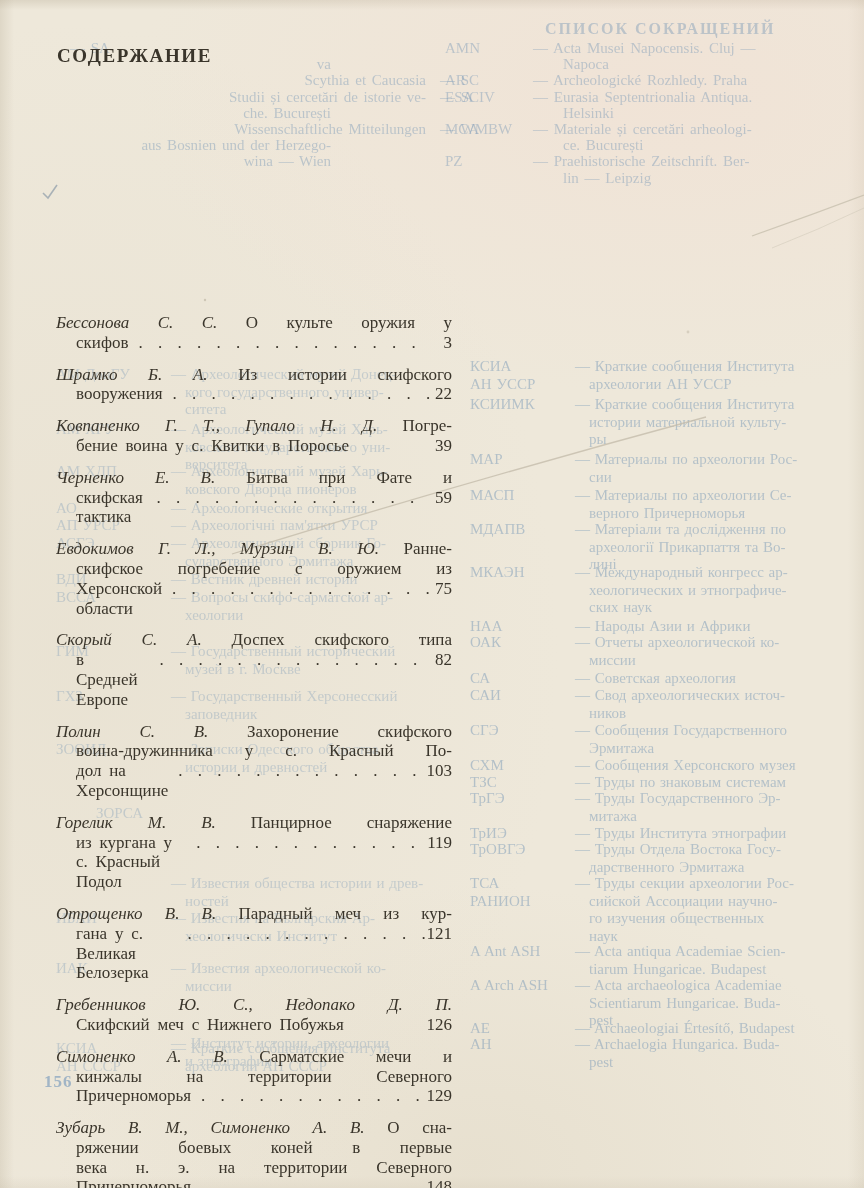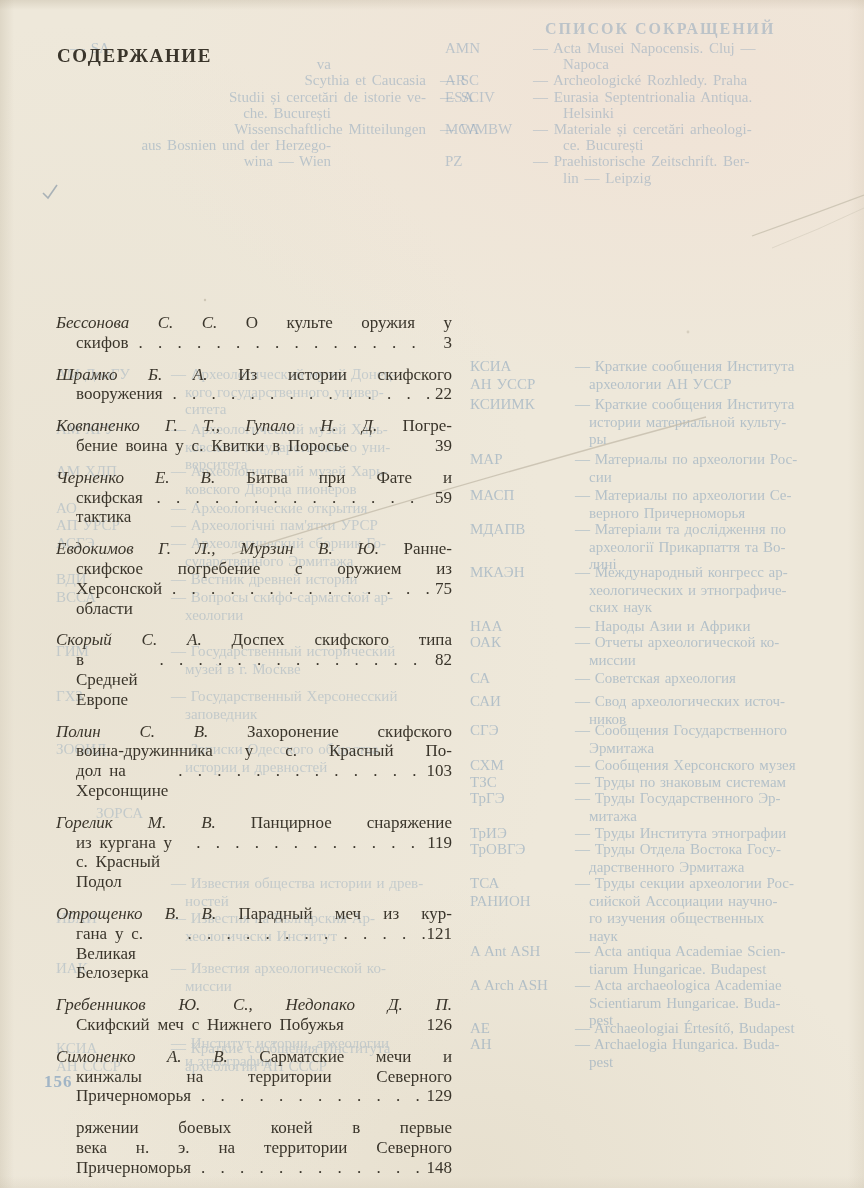--- a/index.html
+++ b/index.html
@@ -314,21 +314,21 @@
           <div class="gline">— Отчеты археологической ко-</div>
           <div class="gline gind">миссии</div>
         </div>
       </div>
       <div class="gentry" style="top: 670px;">
         <span class="glabel">СА</span>
         <div class="glines">
           <div class="gline">— Советская археология</div>
         </div>
       </div>
-      <div class="gentry" style="top: 687px; margin-top: 6px;">
+      <div class="gentry" style="top: 687px;">
         <span class="glabel">САИ</span>
         <div class="glines">
           <div class="gline">— Свод археологических источ-</div>
           <div class="gline gind">ников</div>
         </div>
       </div>
       <div class="gentry" style="top: 722px;">
         <span class="glabel">СГЭ</span>
         <div class="glines">
           <div class="gline">— Сообщения Государственного</div>
@@ -503,20 +503,21 @@
       <div class="toc-entry">
         <div class="toc-line jline"><span><em class="toc-author">Симоненко А. В. </em>Сарматские мечи и</span></div>
         <div class="toc-line jline ind"><span>кинжалы на территории Северного</span></div>
         <div class="toc-line lastline ind">
           <span>Причерноморья</span>
           <span class="leader">. . . . . . . . . . . . . . . . . . . . . . . . . .</span>
           <span class="pagenum">129</span>
         </div>
       </div>
       <div class="toc-entry">
+        <div class="toc-line jline"><span><em class="toc-author">Зубарь В. М., Симоненко А. В. </em>О сна-</span></div>
         <div class="toc-line jline ind"><span>ряжении боевых коней в первые</span></div>
         <div class="toc-line jline ind"><span>века н. э. на территории Северного</span></div>
         <div class="toc-line lastline ind">
           <span>Причерноморья</span>
           <span class="leader">. . . . . . . . . . . . . . . . . . . . . . . . . .</span>
           <span class="pagenum">148</span>
         </div>
       </div>
     </div>
   <div class="folio">156</div>

